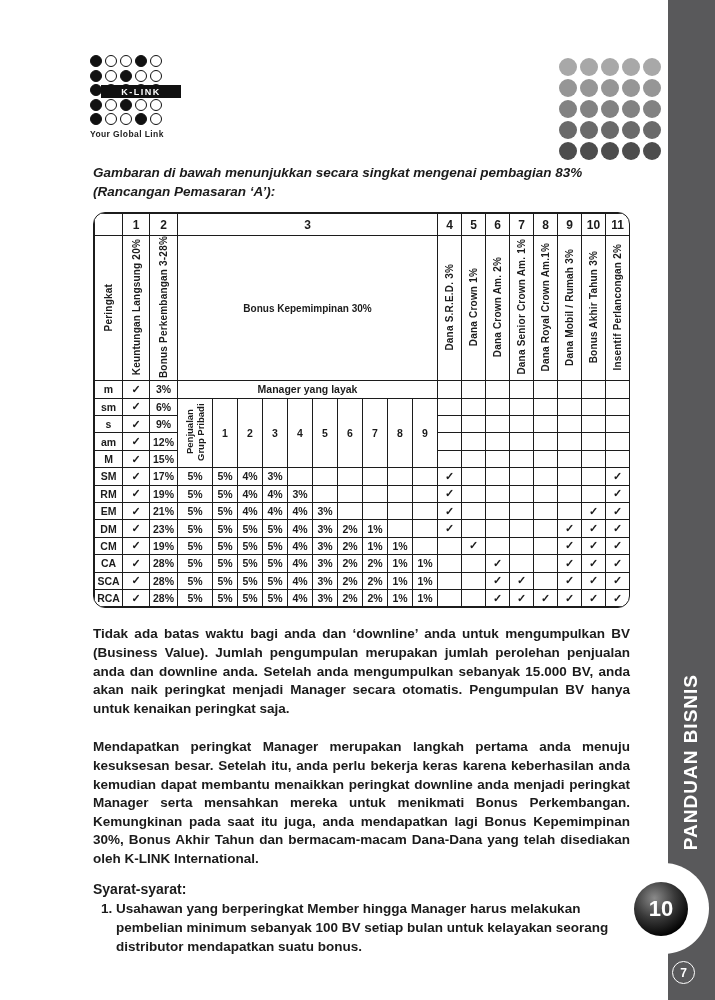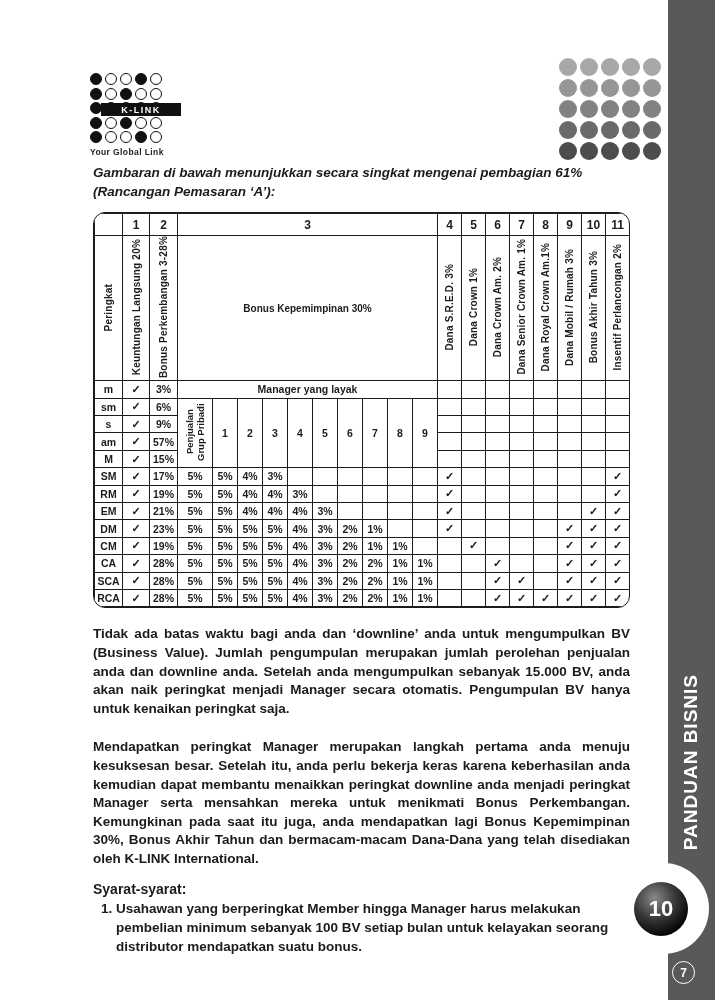--- a/index.html
+++ b/index.html
@@ -24,21 +24,21 @@
     display:flex; align-items:center; justify-content:center;
     color:#fff; font-weight:bold; font-size:22px;
   }
   .small-page {
     position:absolute; left:672px; top:961px; width:23px; height:23px; border-radius:50%;
     border:1.5px solid #fff; color:#fff; font-size:12px; font-weight:bold;
     display:flex; align-items:center; justify-content:center;
   }
 
   
-  .logo { position:absolute; left:90px; top:73px; width:95px; }
+  .logo { position:absolute; left:90px; top:55px; width:95px; }
   .logo-grid { position:relative; width:73px; display:grid; grid-template-columns:repeat(5,1fr); grid-gap:2.5px; }
   .ldot { width:12px; height:12px; border-radius:50%; border:1.6px solid #111; background:#fff; }
   .ldot.filled { background:#111; }
   .logo-band {
     position:absolute; left:11px; top:30px; width:80px; height:13px; background:#111;
     color:#fff; font-size:9px; font-weight:bold; letter-spacing:1.5px;
     display:flex; align-items:center; justify-content:center;
   }
   .logo-tagline { margin-top:4px; font-size:8.5px; font-weight:bold; letter-spacing:0.4px; color:#222; }
 
@@ -144,21 +144,21 @@
       <span class="cdot" style="background: rgb(106, 106, 106);"></span>
       <span class="cdot" style="background: rgb(106, 106, 106);"></span>
       <span class="cdot" style="background: rgb(77, 77, 77);"></span>
       <span class="cdot" style="background: rgb(77, 77, 77);"></span>
       <span class="cdot" style="background: rgb(77, 77, 77);"></span>
       <span class="cdot" style="background: rgb(77, 77, 77);"></span>
       <span class="cdot" style="background: rgb(77, 77, 77);"></span>
     </div>
 
   <div class="content">
-    <p class="para gambaran">Gambaran di bawah menunjukkan secara singkat mengenai pembagian 61% (Rancangan Pemasaran ‘A’):</p>
+    <p class="para gambaran">Gambaran di bawah menunjukkan secara singkat mengenai pembagian 83% (Rancangan Pemasaran ‘A’):</p>
 
     <div class="tbl-wrap">
       <table class="bonus">
         <colgroup>
           <col style="width:28px">
             <col style="width:27px">
             <col style="width:28px">
           <col style="width:35px">
           <col style="width:25px">
             <col style="width:25px">
@@ -255,21 +255,21 @@
               <td></td>
               <td></td>
               <td></td>
               <td></td>
               <td></td>
               <td></td>
             </tr>
             <tr class="body-row">
               <td>am</td>
               <td><span class="chk">✓</span></td>
-              <td>57%</td>
+              <td>12%</td>
               <td></td>
               <td></td>
               <td></td>
               <td></td>
               <td></td>
               <td></td>
               <td></td>
               <td></td>
             </tr>
             <tr class="body-row">

